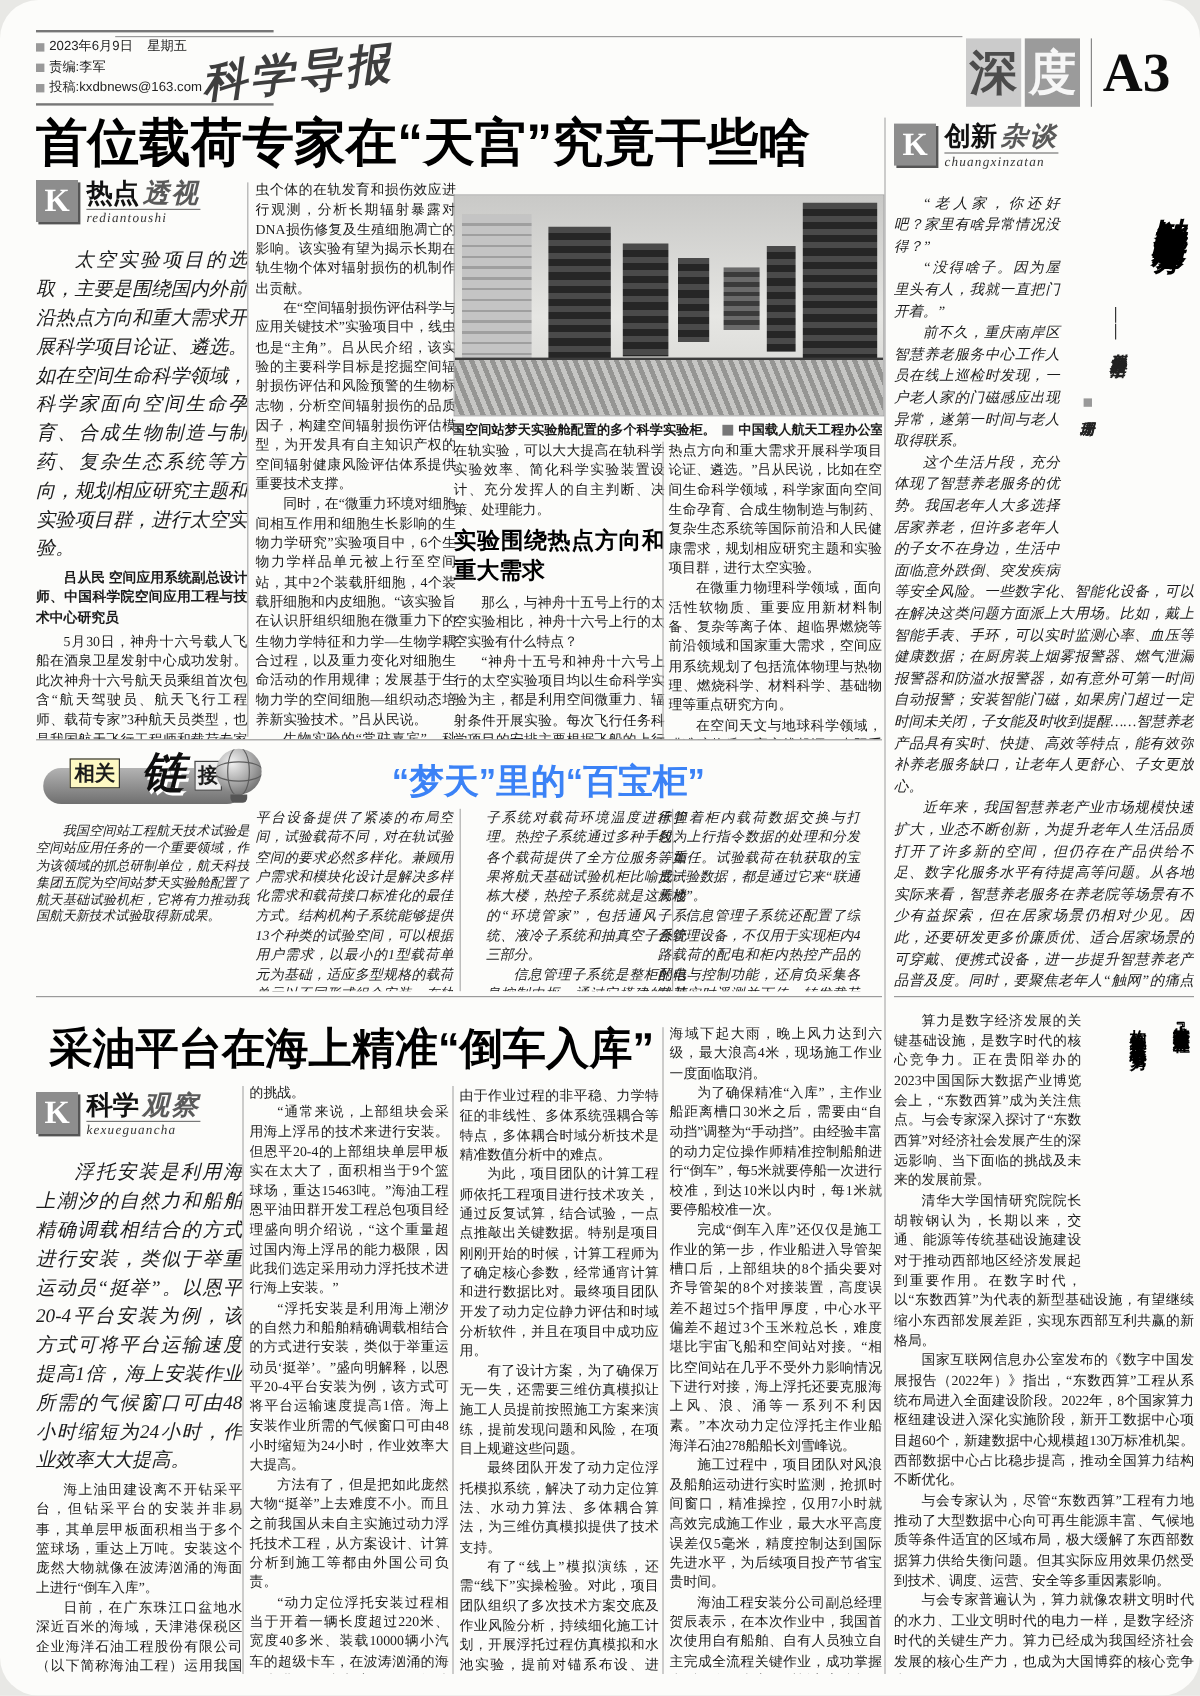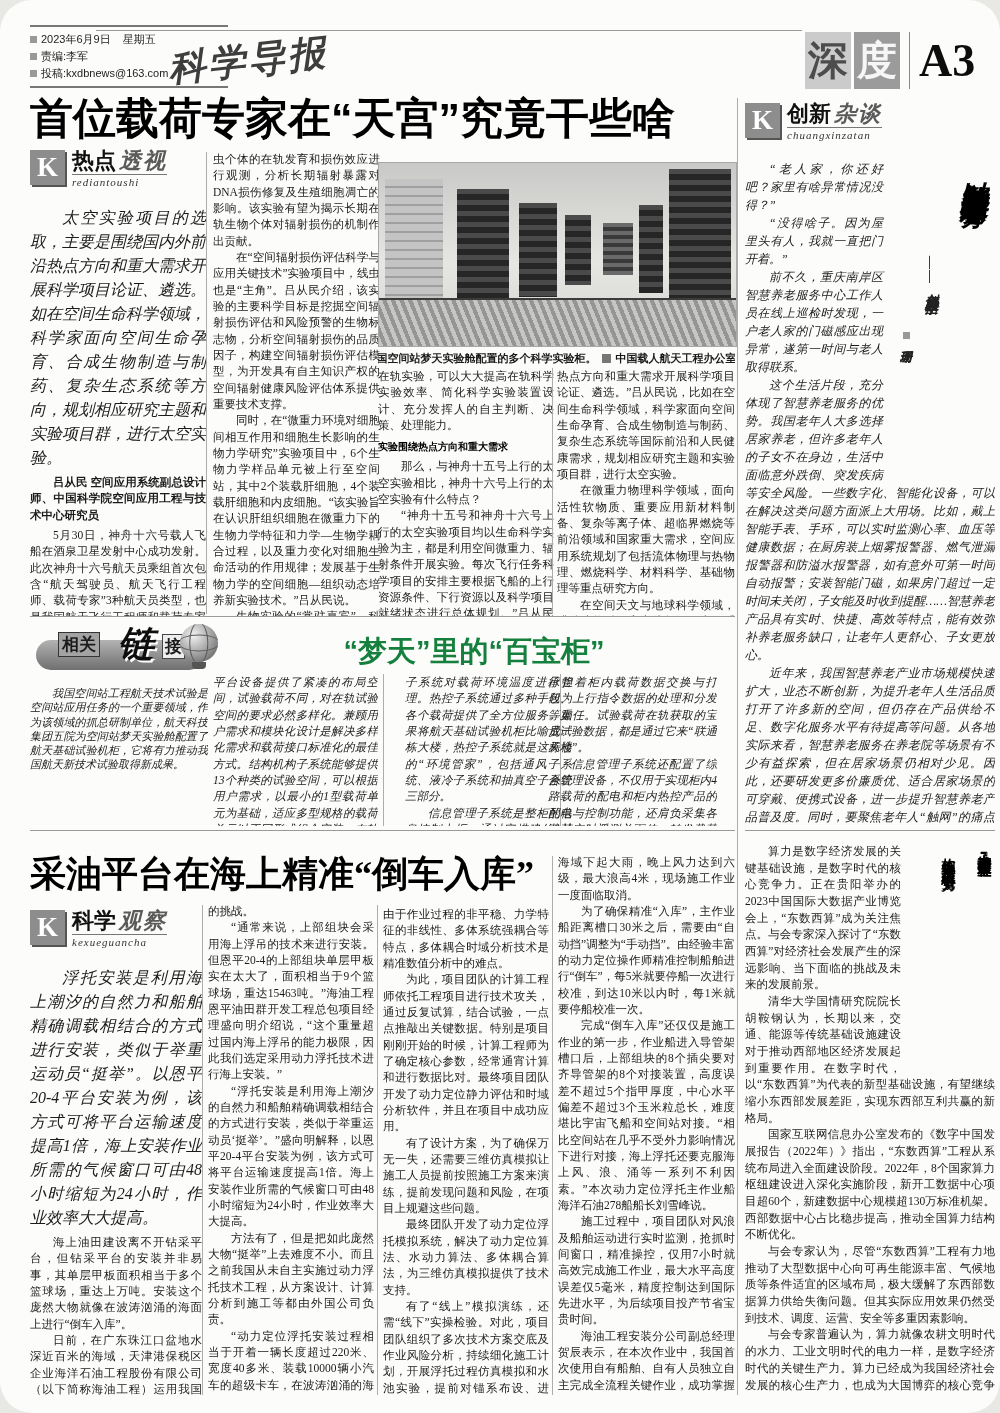--- a/index.html
+++ b/index.html
@@ -22,57 +22,57 @@
          font-size:40px;font-weight:bold;}
   .sd-1{background:#cbcbcb;color:#4c4c4c;}
   .sd-2{background:#9b9b9b;color:#f6f6f6;margin-left:3px;}
   .sd-div{width:1px;height:57px;background:#888;margin:0 9px;}
   .sd-page{font-size:46px;font-weight:bold;color:#0d0d0d;}
 
   
   .main-headline{position:absolute;left:30px;top:90px;width:708px;white-space:nowrap;
         font-family:"Liberation Sans","DejaVu Sans",sans-serif;font-weight:900;font-size:43px;color:#000;}
   .oil-headline{position:absolute;left:30px;top:850px;width:515px;white-space:nowrap;
-        font-family:Liberation Serif, serif;font-weight:900;font-size:36px;color:#000;}
-  .mt-title{position:absolute;left:213px;top:632px;width:522px;text-align:center;
-        font-family:"Liberation Sans","DejaVu Sans",sans-serif;font-weight:900;font-size:29px;color:#15803d;}
+        font-family:Liberation Sans, sans-serif;font-weight:900;font-size:36px;color:#000;text-align:right;}
+  .mt-title{position:absolute;left:196px;top:632px;width:522px;text-align:center;
+        font-family:"Liberation Sans","DejaVu Sans",sans-serif;font-weight:900;font-size:29px;color:#3b82f6;}
 
   
   .badge{position:absolute;display:flex;align-items:flex-start;gap:7px;}
   .k-box{width:35px;height:35px;background:#8d8d8d;color:#fff;font-weight:bold;font-size:27px;
          display:flex;align-items:center;justify-content:center;box-shadow:2px 2px 0 #555;flex:none;}
   .badge-title{display:flex;align-items:center;gap:3px;line-height:1;}
   .bt-main{font-family:"Liberation Sans","DejaVu Sans",sans-serif;font-weight:900;font-size:22px;color:#111;}
   .bt-script{font-style:italic;font-weight:bold;font-size:22px;color:#5a5a5a;letter-spacing:2px;}
   .badge-pinyin{border-top:1px solid #777;margin-top:2px;padding-top:1px;font-style:italic;
          font-size:11px;letter-spacing:1px;color:#333;}
 
   
   .links-badge{position:absolute;left:36px;top:624px;width:188px;height:52px;}
   .links-capsule{position:absolute;left:0;top:16px;width:168px;height:30px;border-radius:15px;
          background:linear-gradient(#b3b3b3,#6f6f6f);}
-  .links-left{position:absolute;left:22px;top:8px;background:#a3a3a3;border:1px solid #333;padding:0 3px;
+  .links-left{position:absolute;left:22px;top:8px;background:#fef9c3;border:1px solid #333;padding:0 3px;
          font-family:"Liberation Sans","DejaVu Sans",sans-serif;font-weight:bold;font-size:17px;}
   .links-mid{position:absolute;left:82px;top:-4px;font-family:"Liberation Sans","DejaVu Sans",sans-serif;
          font-weight:900;font-style:italic;font-size:36px;color:#0e0e0e;text-shadow:2px 2px 0 #fff;}
   .links-right{position:absolute;left:126px;top:10px;background:#eee;border:1px solid #444;padding:0 2px;
          font-weight:bold;font-size:17px;}
   .globe{position:absolute;right:6px;top:0;width:38px;height:38px;border-radius:50%;
          background:radial-gradient(circle at 35% 30%,#f2f2f2,#9c9c9c 55%,#4e4e4e);overflow:hidden;}
   .globe-mer{position:absolute;left:50%;top:-2px;width:46%;height:104%;transform:translateX(-50%);
          border:1px solid #5c5c5c;border-radius:50%;}
   .globe-par{position:absolute;left:-2px;top:50%;width:104%;height:40%;transform:translateY(-50%);
          border:1px solid #5c5c5c;border-radius:50%;}
   .globe-stand{position:absolute;right:18px;top:38px;width:14px;height:7px;background:#555;border-radius:0 0 4px 4px;}
 
   
   .col{position:absolute;overflow:hidden;font-size:11.5px;line-height:1.42;text-align:justify;}
   .col .para{margin:0;text-indent:2em;}
   .cont{text-indent:0 !important;}
-  .subhead{font-family:"Liberation Sans","DejaVu Sans",sans-serif;font-size:10px;font-weight:bold;
+  .subhead{font-family:"Liberation Sans","DejaVu Sans",sans-serif;font-size:19px;font-weight:bold;
            margin:7px 0 5px;text-indent:0;line-height:1.3;color:#000;}
   .attribution{font-weight:bold;text-indent:2em;margin:4px 0;}
   .intro-para{font-style:italic;font-weight:500;text-indent:2em;margin:0 0 4px;font-size:16px;line-height:1.5;}
   .kai{font-style:italic;}
   .links-text{font-size:11px;line-height:1.3;}
 
   
   .photo{position:absolute;left:378px;top:162px;width:357px;height:183px;border:1px solid #a8a8a8;
          background:linear-gradient(180deg,#c9c9c7 0%,#e6e6e3 55%,#d3d3d0 100%);overflow:hidden;}
   .rack{position:absolute;background-image:repeating-linear-gradient(180deg,#4a4a4a 0 5px,#262626 5px 11px);}

